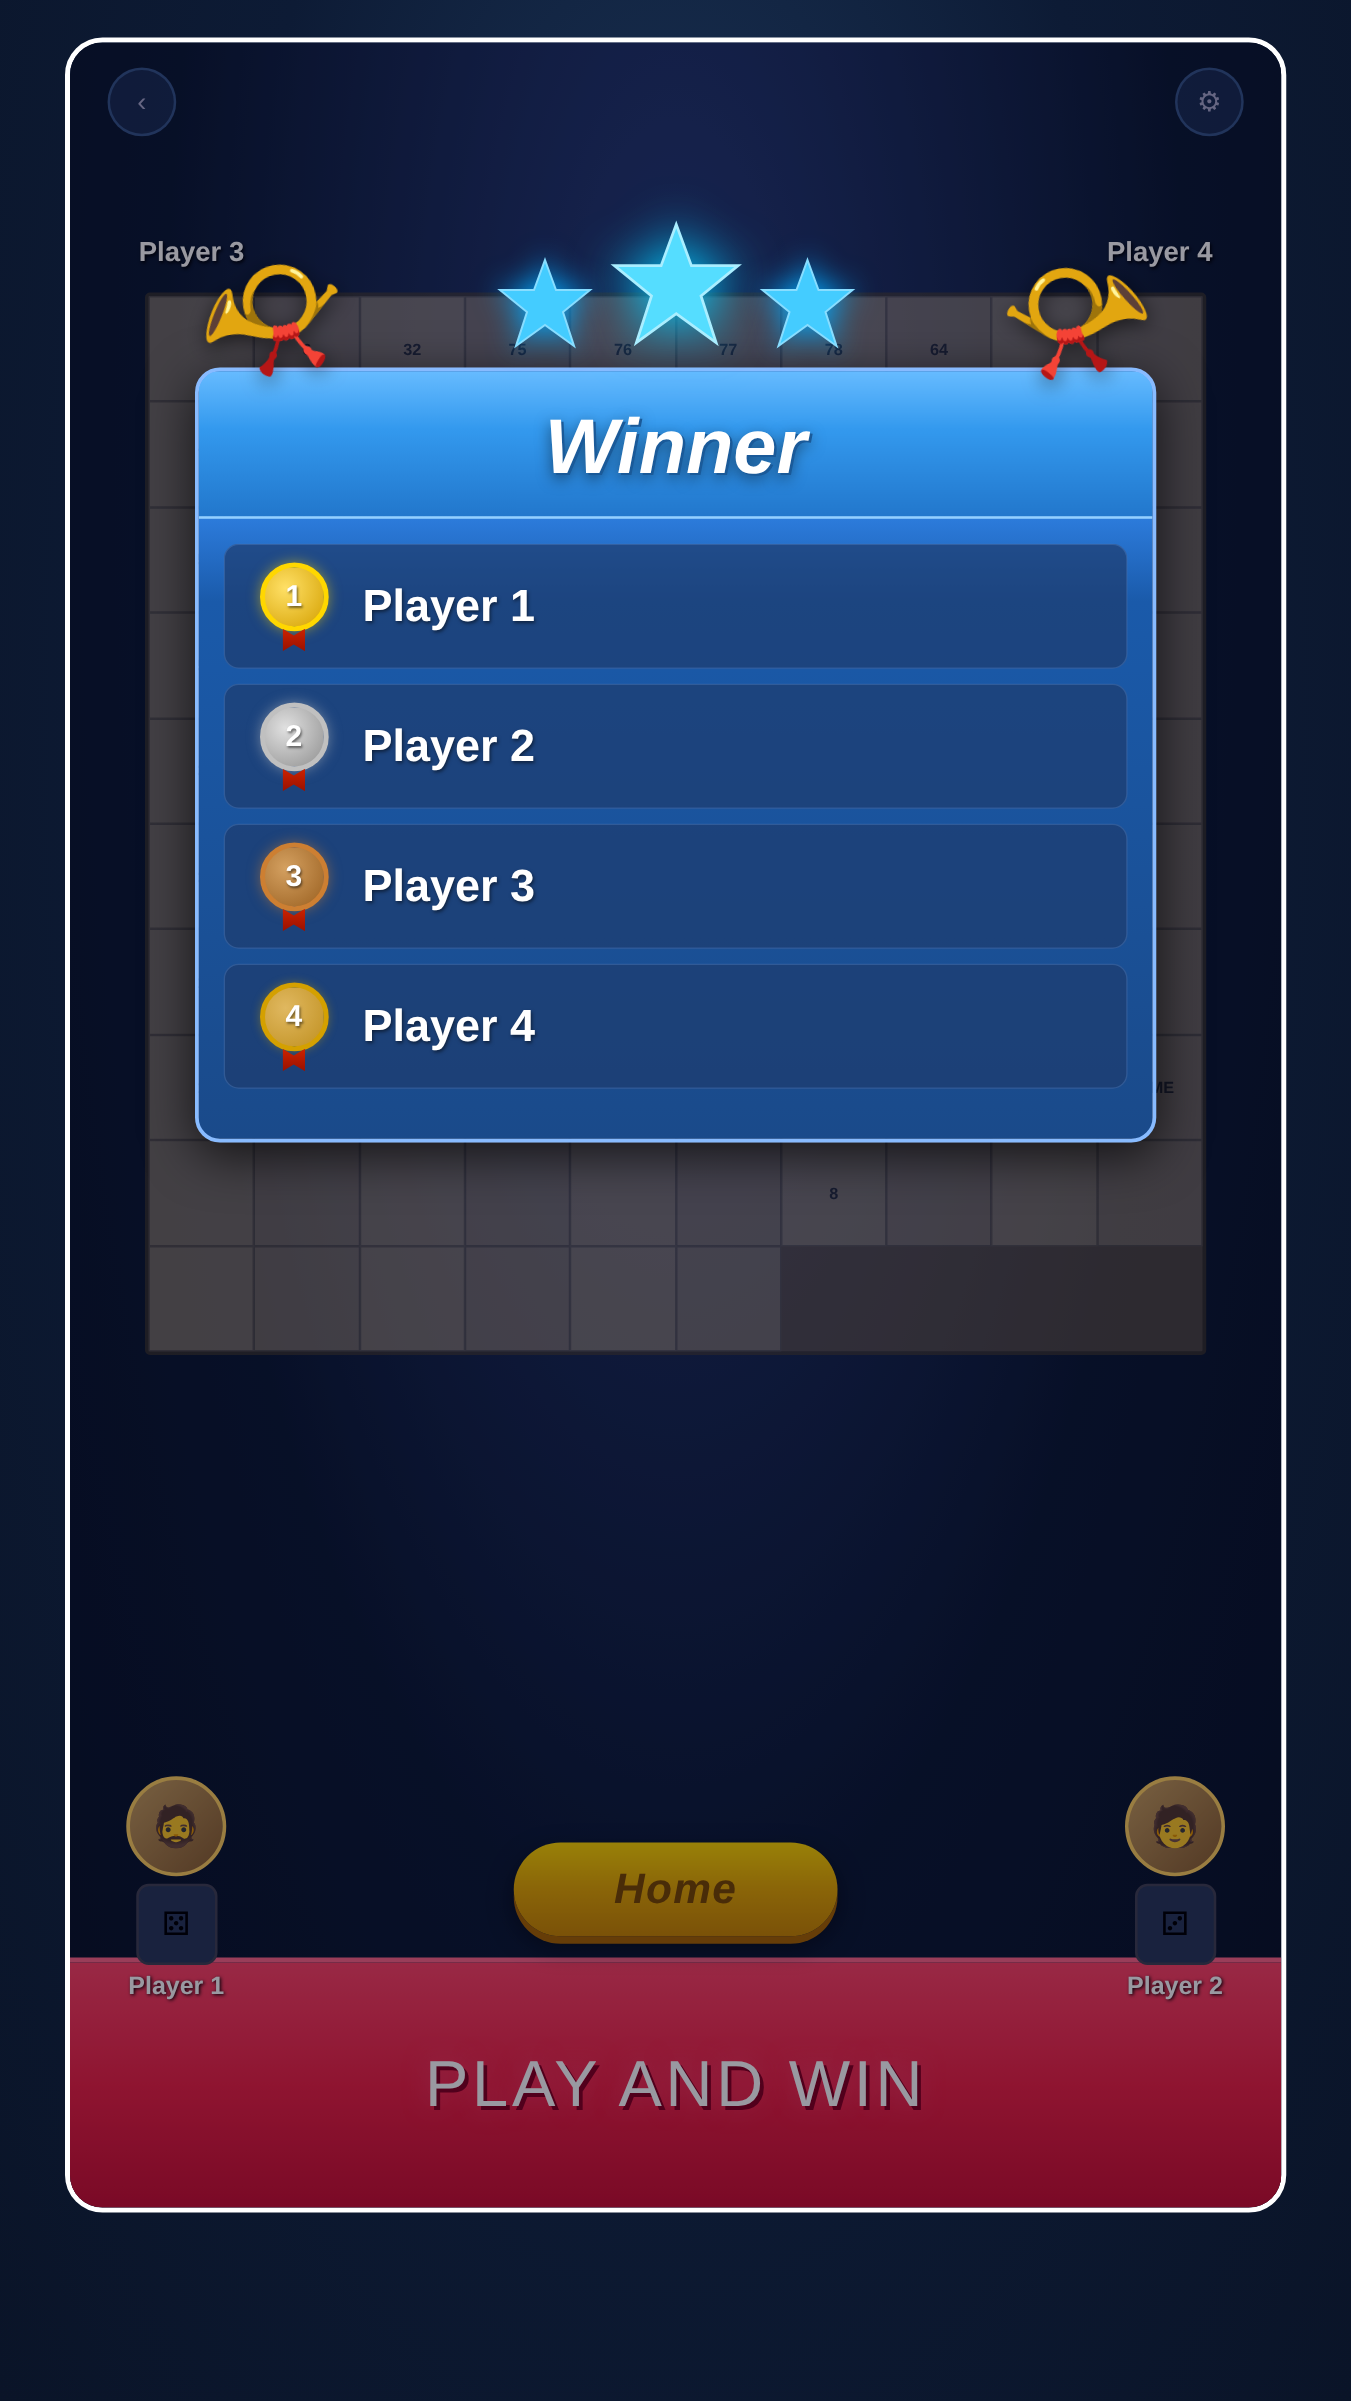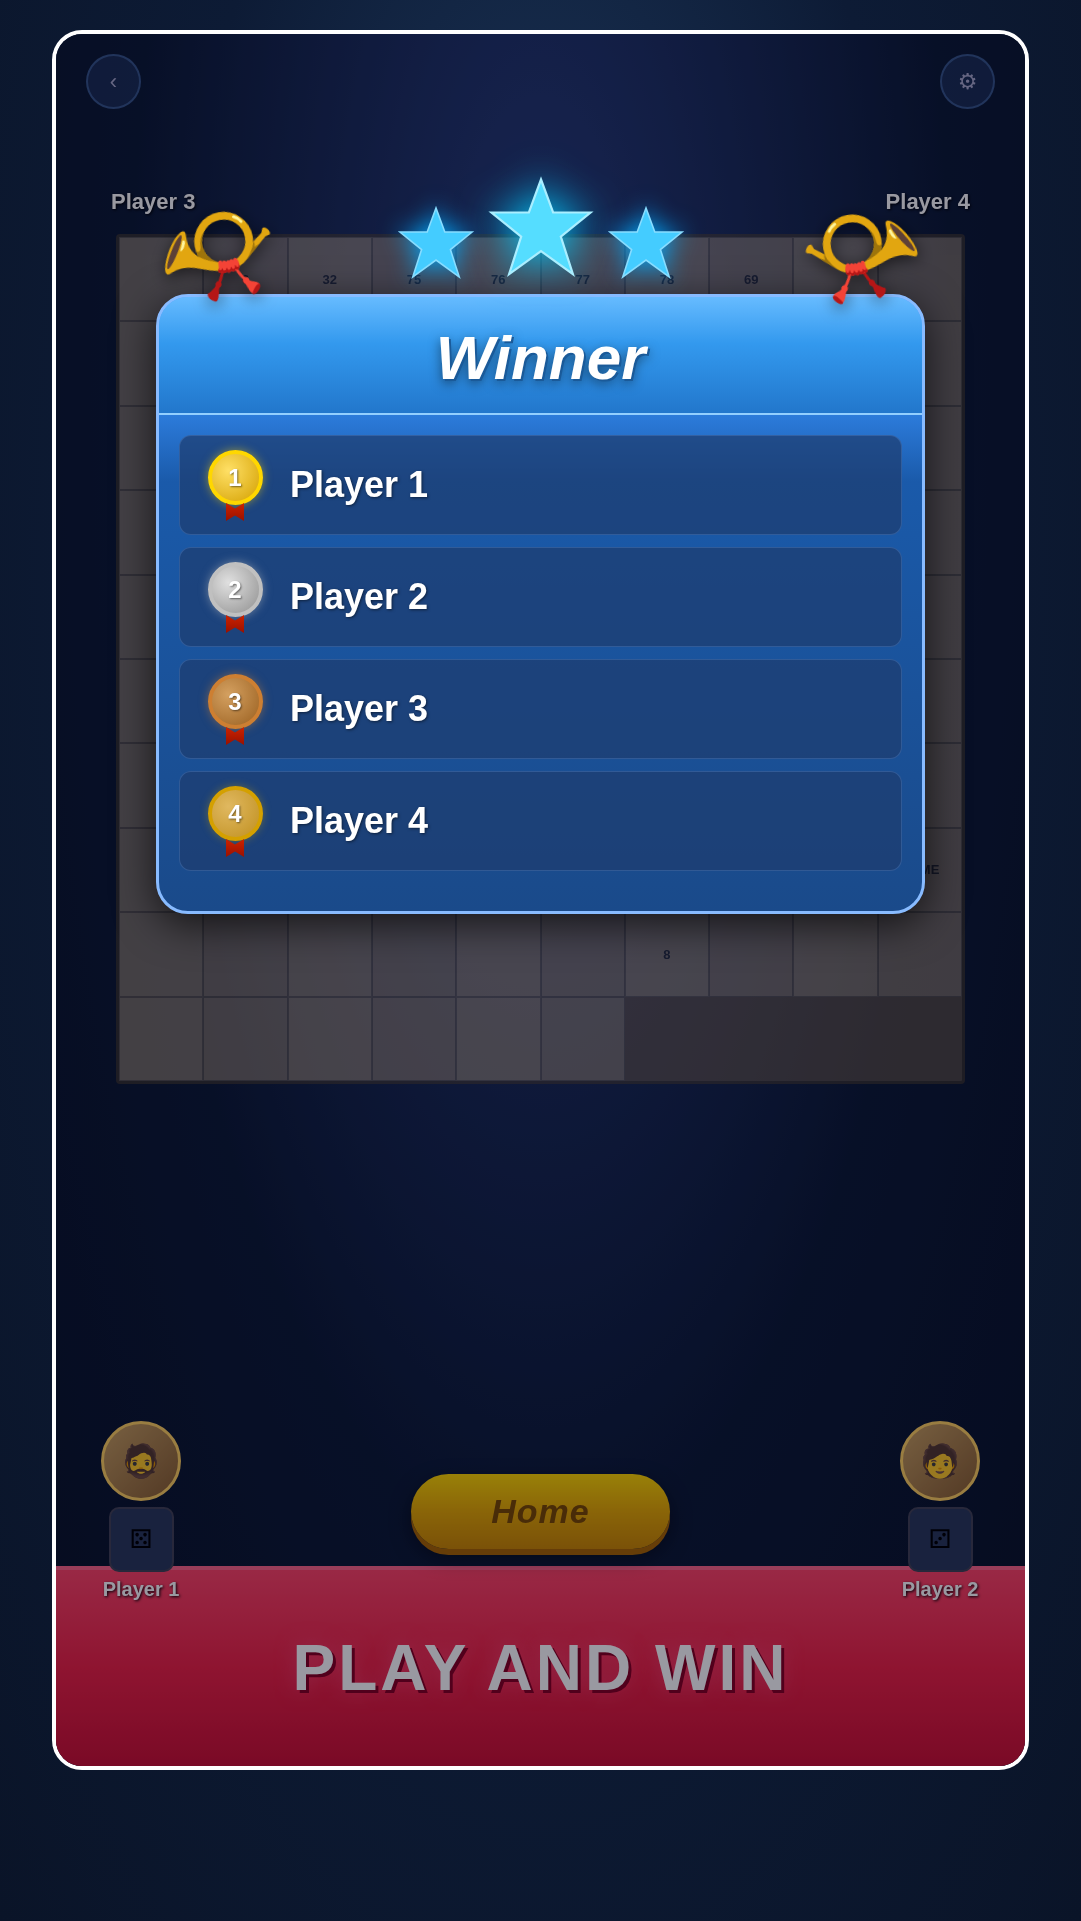--- a/index.html
+++ b/index.html
@@ -224,21 +224,21 @@
       z-index: 30;
     }
 
     .star-svg {
       filter: drop-shadow(0 0 12px #00aaff);
     }
 
     
     .winner-card {
       background: linear-gradient(180deg, #5aaaff 0%, #3388ee 15%, #1a5aaa 30%, #1a4a8a 100%);
-      border-radius: 32px;
+      border-radius: 20px;
       border: 3px solid #88bbff;
       box-shadow: 0 10px 40px rgba(0,0,0,0.7);
       padding-bottom: 30px;
       overflow: hidden;
     }
 
     .winner-header {
       background: linear-gradient(180deg, #66bbff 0%, #3399ee 40%, #2277cc 100%);
       padding: 25px 20px 20px;
       text-align: center;
@@ -331,22 +331,22 @@
       right: 0;
       height: 200px;
       background: linear-gradient(180deg, #ff4466 0%, #ee2244 50%, #cc1133 100%);
       display: flex;
       align-items: center;
       justify-content: center;
       border-top: 4px solid #ff6688;
     }
 
     .banner-text {
-      font-size: 64px;
-      font-weight: 700;
+      font-size: 52px;
+      font-weight: 400;
       color: white;
       text-transform: uppercase;
       text-shadow: 3px 3px 0 #880022, 0 0 20px rgba(255,100,150,0.5);
       letter-spacing: 3px;
     }
   </style>
 </head>
 <body>
 
 <div class="bg-layer"></div>
@@ -374,21 +374,21 @@
 
   <div class="board-area">
 
     <div class="board-cell"></div>
     <div class="board-cell">6</div>
     <div class="board-cell">32</div>
     <div class="board-cell">75</div>
     <div class="board-cell">76</div>
     <div class="board-cell">77</div>
     <div class="board-cell">78</div>
-    <div class="board-cell">69</div>
+    <div class="board-cell">64</div>
     <div class="board-cell"></div>
     <div class="board-cell"></div>
     <div class="board-cell">7</div>
     <div class="board-cell"></div>
     <div class="board-cell"></div>
     <div class="board-cell"></div>
     <div class="board-cell"></div>
     <div class="board-cell"></div>
     <div class="board-cell"></div>
     <div class="board-cell">63</div>

